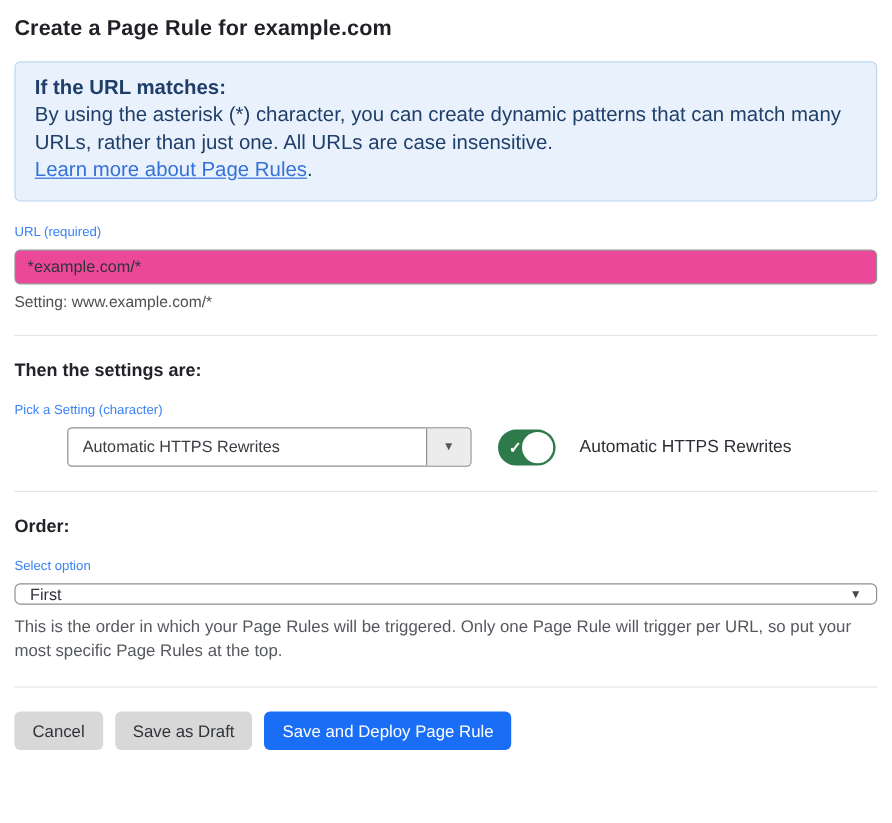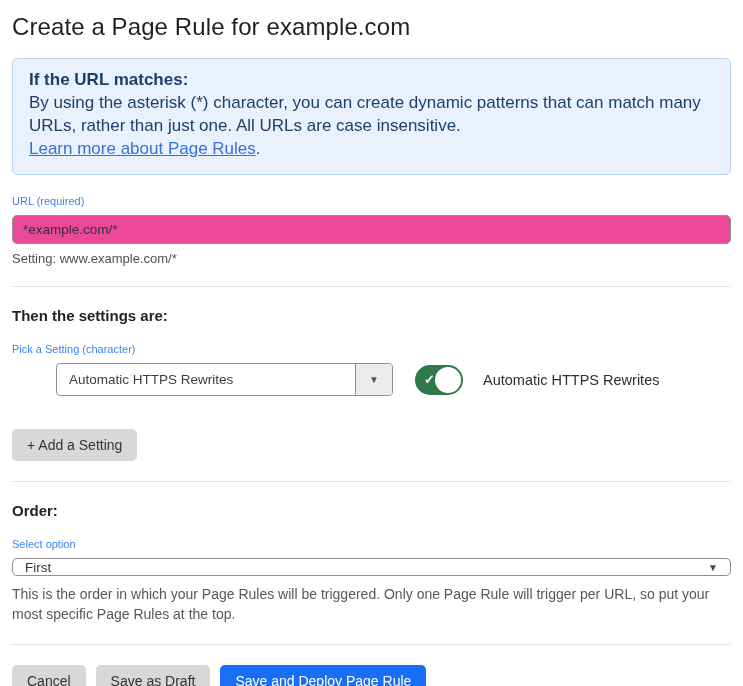--- a/index.html
+++ b/index.html
@@ -7,22 +7,22 @@
   body {
     width: 743px;
     height: 686px;
     font-family: "Liberation Sans", sans-serif;
     color: #24262b;
     overflow: hidden;
   }
   .container { padding: 10px 12px 0 12px; }
 
   .page-title {
-    font-size: 24px;
-    font-weight: 400;
+    font-size: 18px;
+    font-weight: 700;
     color: #1f2127;
     margin: 3px 0 17px 0;
     letter-spacing: 0.1px;
   }
 
   .info-box {
     background: #e9f2fc;
     border: 1px solid #b9d6f2;
     border-radius: 5px;
     padding: 9px 16px 14px 16px;
@@ -210,21 +210,20 @@
         <span>▼</span>
       </div>
     </div>
     <div class="toggle">
       <span class="toggle-check">✓</span>
       <span class="toggle-knob"></span>
     </div>
     <div class="toggle-label">Automatic HTTPS Rewrites</div>
   </div>
 
-  <button class="btn btn-add">+ Add a Setting</button>
 
   <hr class="divider">
 
   <div class="section-heading">Order:</div>
 
   <div class="field-label">Select option</div>
 
   <div class="order-select">
     <span>First</span>
     <span class="order-caret">▼</span>

